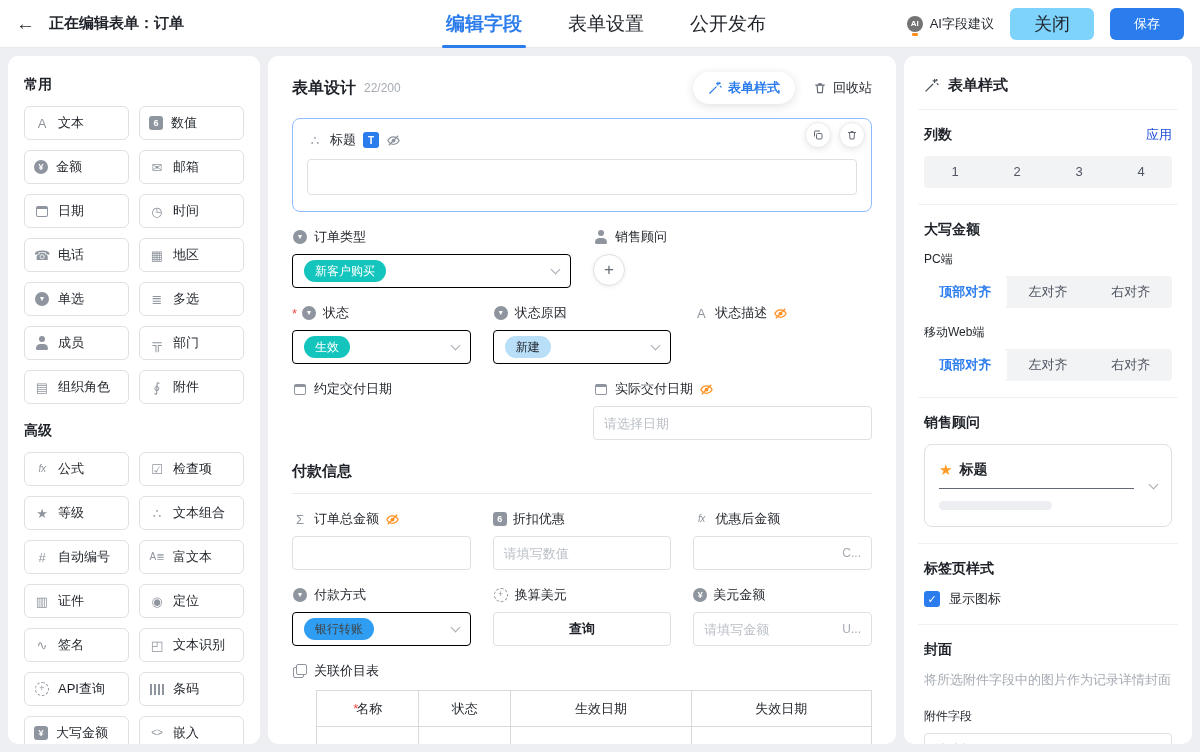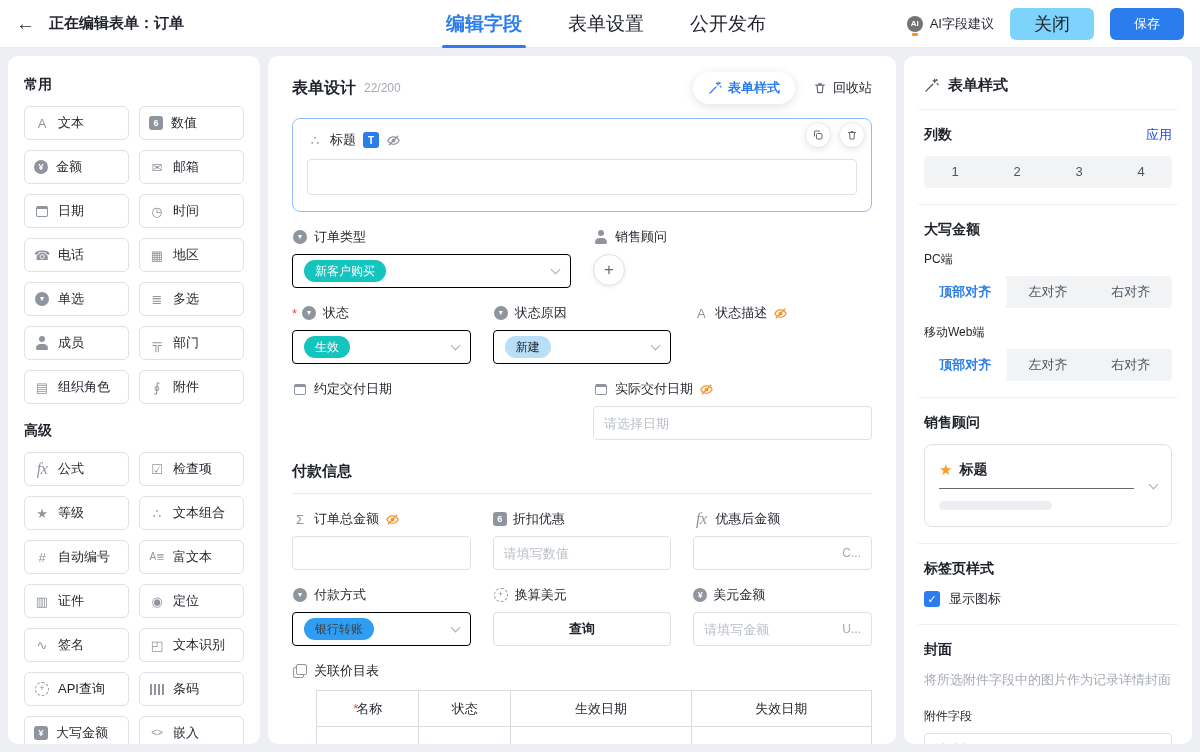--- a/index.html
+++ b/index.html
@@ -30,21 +30,21 @@
   .sidebar { width:252px; padding:14px 16px; }
   .sb-sec-title { font-size:14px; font-weight:bold; margin:6px 0 12px; }
   .sb-sec-title.later { margin-top:18px; }
   .sb-grid { display:grid; grid-template-columns:1fr 1fr; gap:10px; }
   .sb-item { height:34px; border:1px solid #dee0e3; border-radius:6px; display:flex; align-items:center; gap:8px; padding:0 9px; font-size:13px; cursor:pointer; white-space:nowrap; overflow:hidden; background:#fff; }
 
   
   .fi { width:16px; min-width:16px; height:16px; display:inline-flex; align-items:center; justify-content:center; color:#8f959e; font-size:13px; line-height:1; }
   .fi.b { width:14px; min-width:14px; height:14px; background:#8f959e; color:#fff; border-radius:3px; font-size:9px; font-weight:bold; }
   .fi.bc { width:14px; min-width:14px; height:14px; background:#8f959e; color:#fff; border-radius:50%; font-size:9px; font-weight:bold; }
-  .fi.fx { font-style:italic; font-size:16px; letter-spacing:-0.5px;font-family:Liberation Serif, serif; }
+  .fi.fx { font-style:italic; font-size:10px; letter-spacing:-0.5px; }
   .i-cal { width:12px; min-width:12px; height:11px; border:1.5px solid #8f959e; border-top:3.5px solid #8f959e; border-radius:2px; }
   .i-radio { width:14px; min-width:14px; height:14px; border-radius:50%; background:#8f959e; position:relative; }
   .i-radio::after { content:"▾"; color:#fff; font-size:8px; position:absolute; left:50%; top:50%; transform:translate(-50%,-52%); }
   .i-person { width:14px; min-width:14px; height:14px; position:relative; }
   .i-person::before { content:""; position:absolute; top:0; left:4px; width:6px; height:6px; border-radius:50%; background:#8f959e; }
   .i-person::after { content:""; position:absolute; bottom:0; left:1px; width:12px; height:6px; border-radius:6px 6px 2px 2px; background:#8f959e; }
   .i-api { width:14px; min-width:14px; height:14px; border:1px dashed #8f959e; border-radius:50%; position:relative; }
   .i-api::after { content:"+"; position:absolute; left:50%; top:50%; transform:translate(-50%,-52%); font-size:9px; color:#8f959e; }
   .i-barcode { width:14px; min-width:14px; height:11px; background:repeating-linear-gradient(90deg,#8f959e 0 2px,transparent 2px 4px); }
   .i-link { width:14px; min-width:14px; height:14px; position:relative; }

